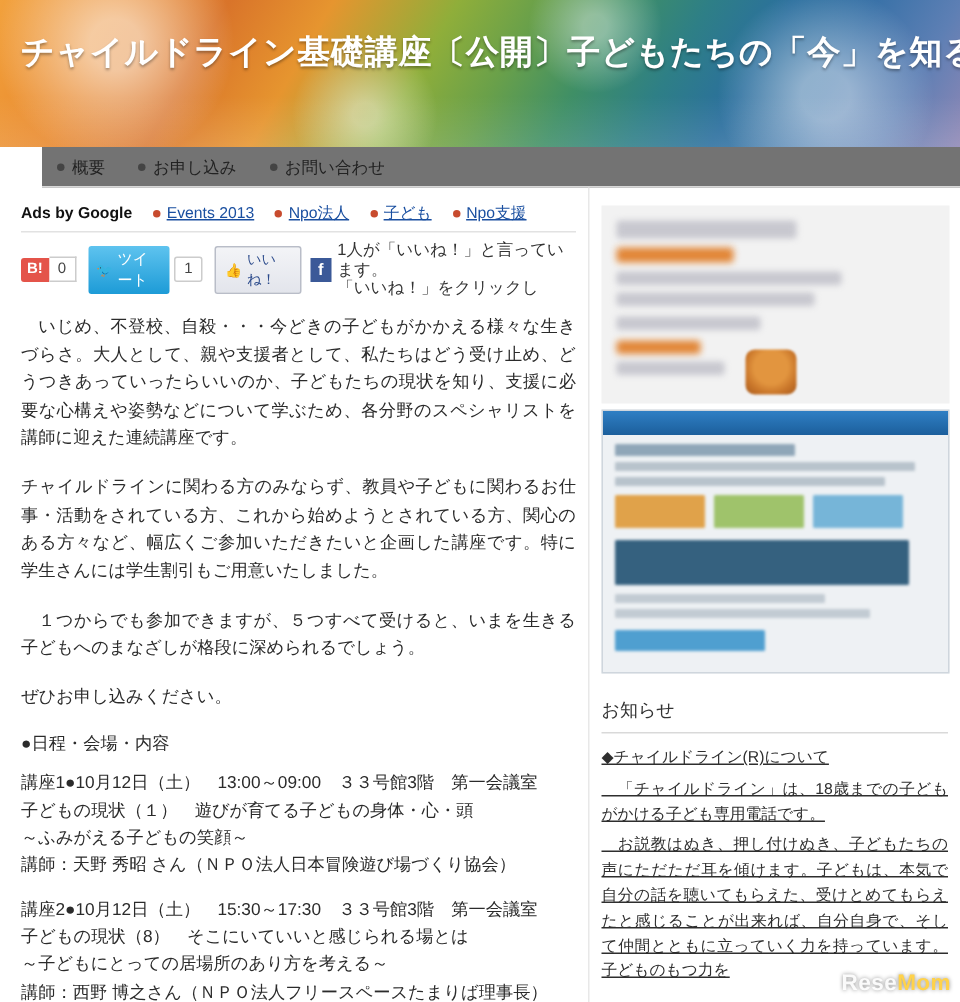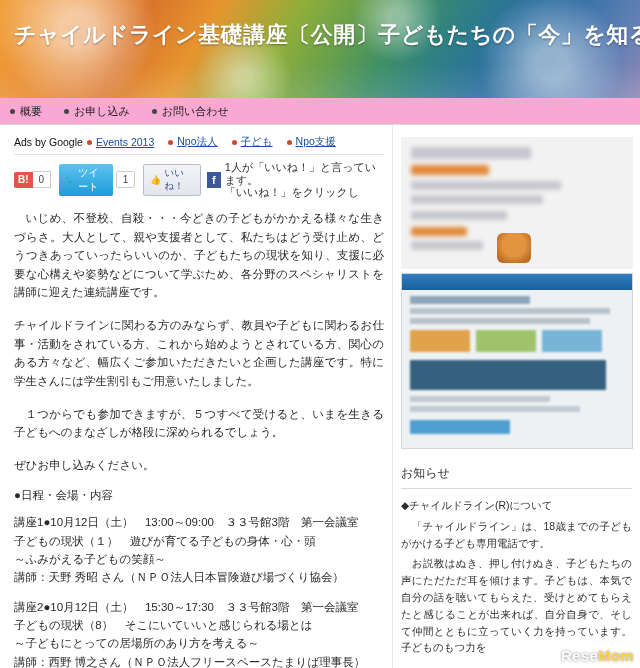--- a/index.html
+++ b/index.html
@@ -67,21 +67,22 @@
     white-space: nowrap;
   }
 
   
   .navbar {
     height: 26px;
     border-bottom: 1px solid #d8d8d8;
     display: flex;
     align-items: center;
     padding: 0 10px;
-    background: #f9a8d4;
+    background: #737373;
+    margin-left: 28px;
   }
   .nav-item {
     display: flex;
     align-items: center;
     margin-right: 22px;
     font-size: 11px;
     color: #222;
     cursor: pointer;
   }
   .nav-bullet {
@@ -112,23 +113,23 @@
   
   .ads-row {
     display: flex;
     align-items: center;
     font-size: 10.5px;
     border-bottom: 1px solid #e2e2e2;
     padding-bottom: 5px;
     margin-bottom: 6px;
   }
   .ads-label {
-    font-weight: normal;
+    font-weight: bold;
     color: #111;
-    margin-right: 4px;
+    margin-right: 14px;
     white-space: nowrap;
     text-align: right;
   }
   .ad-link {
     display: flex;
     align-items: center;
     margin-right: 14px;
     color: #1a4fa0;
     text-decoration: underline;
     white-space: nowrap;
@@ -324,21 +325,21 @@
     border-bottom: 1px solid #d9d9d9;
     padding-bottom: 6px;
     margin-bottom: 8px;
   }
   .notice-body {
     font-size: 10.5px;
     line-height: 1.6;
     color: #2e2e2e;
     text-align: justify;
   }
-  .notice-body p { margin: 0 0 4px 0; }
+  .notice-body p { margin: 0 0 4px 0; text-decoration: underline; }
 
   
   .watermark {
     position: absolute;
     right: 6px;
     bottom: 4px;
     font-size: 15px;
     font-weight: bold;
     color: rgba(255,255,255,0.92);
     text-shadow: 0 0 3px rgba(0,0,0,0.45);

